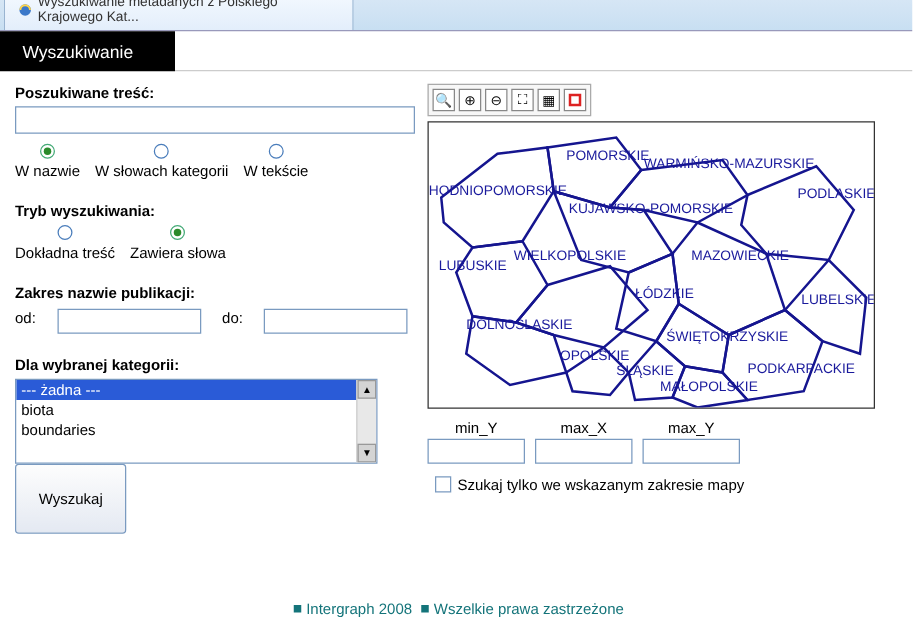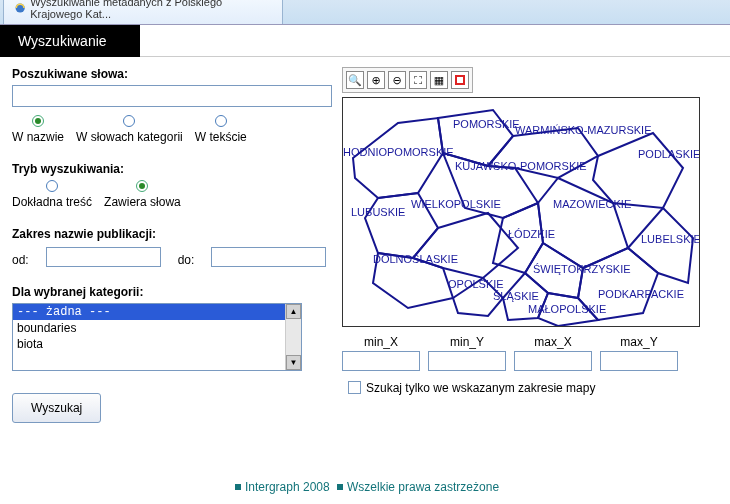--- a/index.html
+++ b/index.html
@@ -16,28 +16,28 @@
   .right { flex:1; }
   .lbl-bold { font-weight:bold; font-size:12px; margin-bottom:4px; display:block; }
   .text-input { width:100%; border:1px solid #7a9ac0; height:22px; padding:2px 4px; }
   .radio-row { margin-top:8px; display:flex; gap:12px; font-size:12px; }
   .radio-row label, .radio-row span { display:flex; align-items:center; gap:3px;flex-direction:column; }
   .radio { width:12px; height:12px; border:1px solid #4a7; border-radius:50%; display:inline-flex; align-items:center; justify-content:center; }
   .radio.blue-border { border-color:#4a7dbb; }
   .radio .dot { width:6px; height:6px; border-radius:50%; background:#2a8a2a; display:none; }
   .radio.checked .dot { display:block; }
   .section { margin-top:18px; }
-  .date-row { display:flex; align-items:flex-end; gap:17px; margin-top:6px; }
+  .date-row { display:flex; align-items:flex-start; gap:17px; margin-top:6px; }
   .date-row input { width:115px; border:1px solid #7a9ac0; height:20px; padding:1px 3px; }
   .cat-box { width:290px; height:68px; border:1px solid #7a9ac0; background:#fff; margin-top:4px; position:relative; overflow:hidden; }
   .cat-item { padding:1px 4px; font-size:12px; }
-  .cat-item.sel { background:#2a5bd7; color:#fff;font-family:Liberation Mono, monospace; }
+  .cat-item.sel { background:#2a5bd7; color:#fff; }
   .scroll { position:absolute; right:0; top:0; bottom:0; width:16px; background:#e8e8e8; border-left:1px solid #ccc; display:flex; flex-direction:column; align-items:center; justify-content:space-between; }
   .scroll-btn { width:15px; height:15px; background:#d4d4d4; border:1px solid #999; font-size:8px; text-align:center; line-height:13px; }
-  .search-btn { margin-top:22px; border:1px solid #7a9ac0; background:linear-gradient(#fdfdfd,#e4e9f2); border-radius:3px; padding:7px 18px; font-size:12px; cursor:pointer; }
+  .search-btn { border:1px solid #7a9ac0; background:linear-gradient(#fdfdfd,#e4e9f2); border-radius:3px; padding:20px 18px; font-size:12px; cursor:pointer; }
   .toolbar { display:flex; gap:3px; border:1px solid #aaa; padding:3px; width:fit-content; background:#f7f7f7; }
   .tbtn { width:18px; height:18px; border:1px solid #888; background:#fff; display:flex; align-items:center; justify-content:center; font-size:11px; }
   .tbtn.red-box { border:1px solid #888; }
   .tbtn.red-box .sq { width:10px;height:10px;border:2px solid #d22; }
   .map-frame { border:1px solid #333; margin-top:4px; width:358px; height:230px; position:relative; background:#fff; overflow:hidden; }
   .map-frame svg { position:absolute; top:0; left:0; }
   .region-label { font-family: Arial; font-size:11px; fill:#1a1a9c; }
   .coords { display:flex; gap:8px; margin-top:8px; }
   .coord-col { display:flex; flex-direction:column; align-items:center; width:78px; }
   .coord-col input { width:78px; height:20px; border:1px solid #7a9ac0; margin-top:2px; }
@@ -63,21 +63,21 @@
 
 <div class="page">
   <div class="header-row">
     <div class="wtab">Wyszukiwanie</div>
     <div class="header-line"></div>
   </div>
 
   <div class="content">
 
     <div class="left">
-      <label class="lbl-bold">Poszukiwane słowa:</label>
+      <label class="lbl-bold">Poszukiwane treść:</label>
       <input class="text-input" value="" style="">
       <div class="radio-row">
         <span>
             <span class="radio checked">
               <span class="dot"></span>
             </span>
             <span>W nazwie</span>
           </span>
         <span>
             <span class="radio blue-border"></span>
@@ -112,22 +112,22 @@
           <input value="" style="">
           <span>do:</span>
           <input value="" style="">
         </div>
       </div>
 
       <div class="section">
         <label class="lbl-bold">Dla wybranej kategorii:</label>
         <div class="cat-box">
           <div class="cat-item sel">--- żadna ---</div>
+          <div class="cat-item">biota</div>
           <div class="cat-item">boundaries</div>
-          <div class="cat-item">biota</div>
           <div class="scroll">
             <div class="scroll-btn">▲</div>
             <div class="scroll-btn">▼</div>
           </div>
         </div>
       </div>
 
       <button class="search-btn">Wyszukaj</button>
     </div>
 
@@ -177,24 +177,20 @@
           <text class="region-label" x="150" y="202">ŚLĄSKIE</text>
           <text class="region-label" x="190" y="175">ŚWIĘTOKRZYSKIE</text>
           <text class="region-label" x="185" y="215">MAŁOPOLSKIE</text>
           <text class="region-label" x="255" y="200">PODKARPACKIE</text>
           <text class="region-label" x="298" y="145">LUBELSKIE</text>
         </svg>
       </div>
 
       <div class="coords">
         <div class="coord-col">
-            <span>min_X</span>
-            <input value="" style="">
-          </div>
-        <div class="coord-col">
             <span>min_Y</span>
             <input value="" style="">
           </div>
         <div class="coord-col">
             <span>max_X</span>
             <input value="" style="">
           </div>
         <div class="coord-col">
             <span>max_Y</span>
             <input value="" style="">

